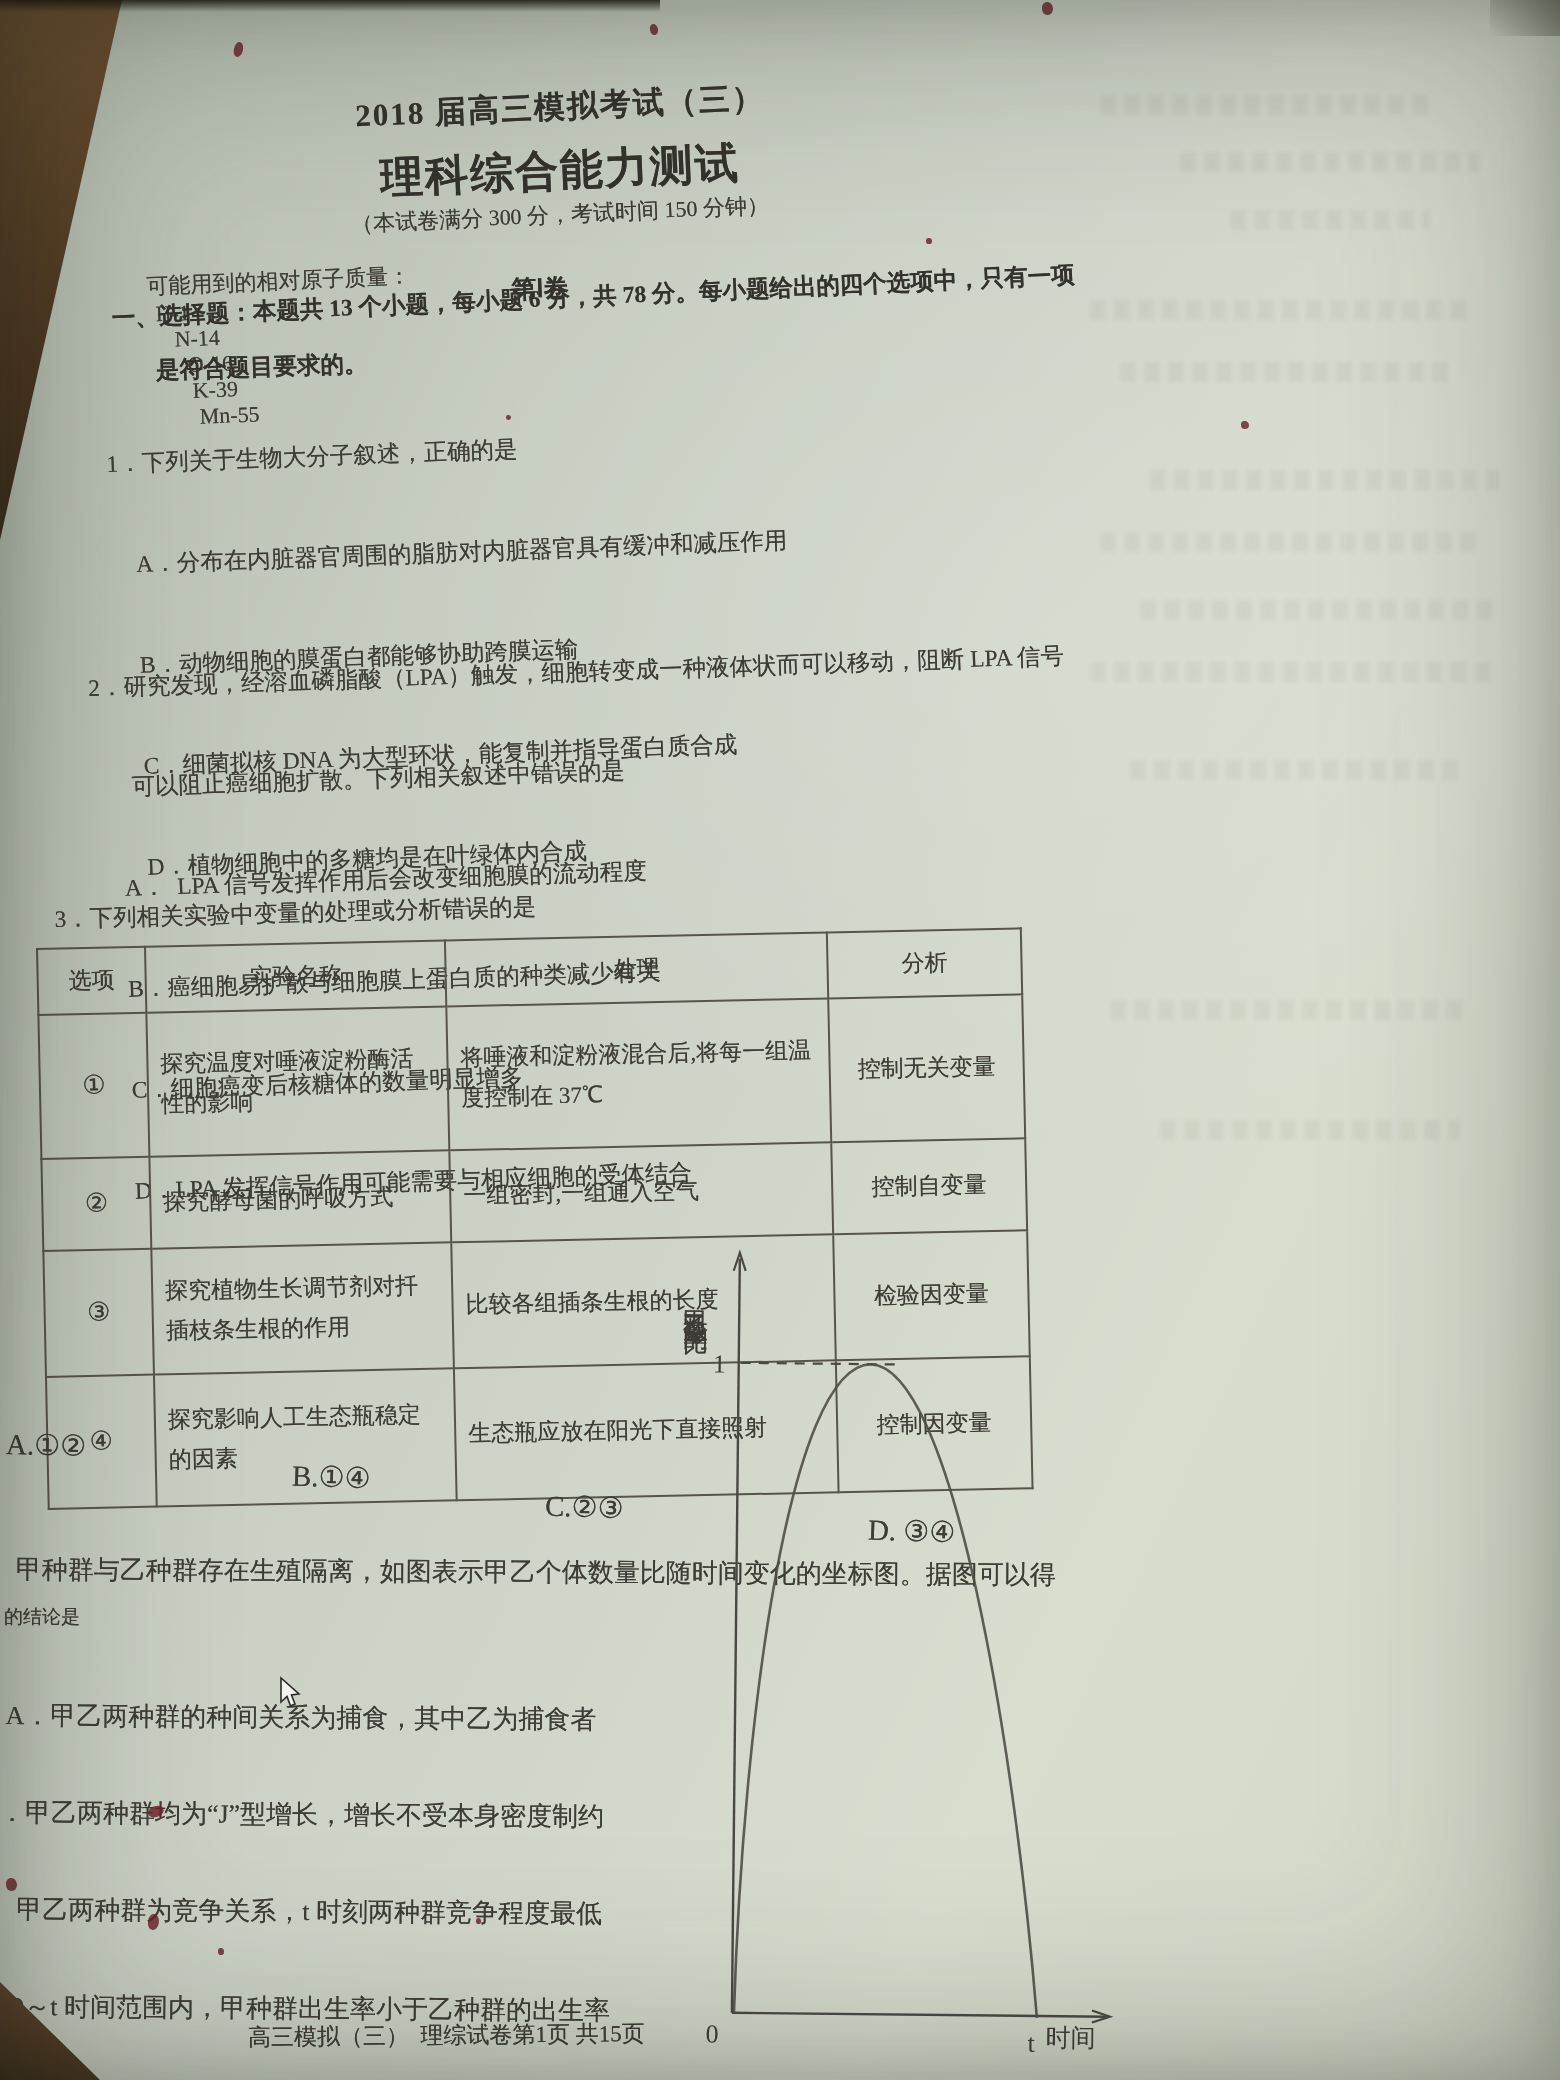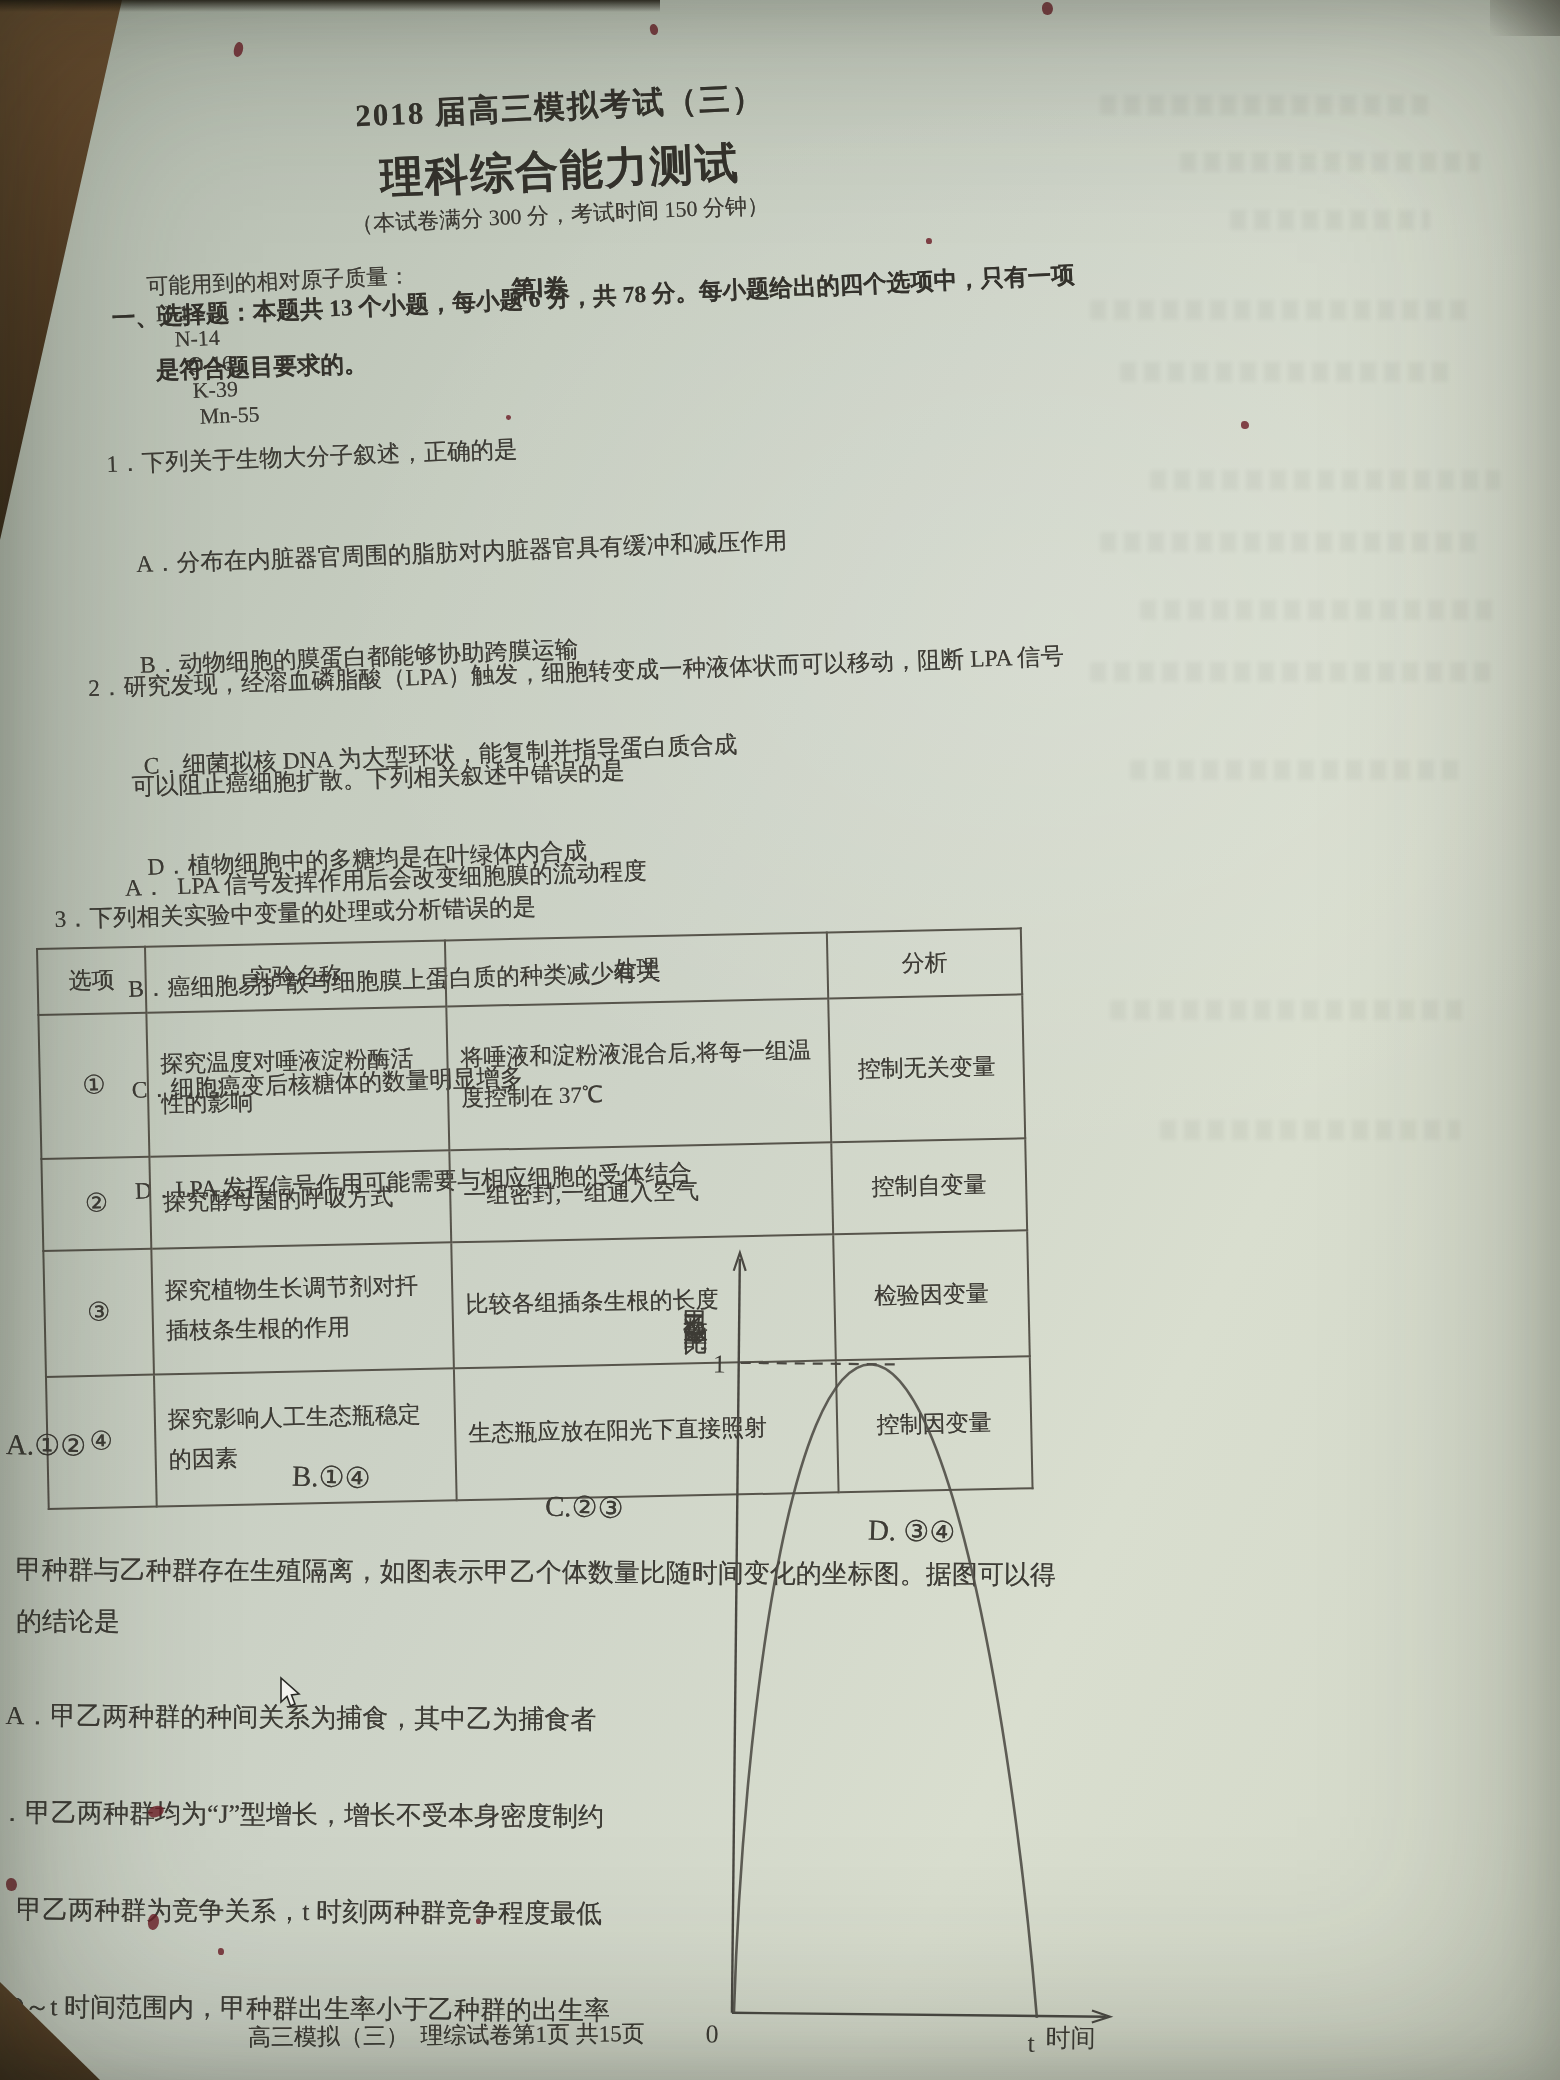--- a/index.html
+++ b/index.html
@@ -141,21 +141,21 @@
       </tr>
     </tbody>
       </table>
 
     <div class="abs ansopt" style="left:6px;top:1428px;transform:rotate(1.5deg);">A.①②</div>
     <div class="abs ansopt" style="left:292px;top:1460px;transform:rotate(2deg);">B.①④</div>
     <div class="abs ansopt" style="left:545px;top:1490px;transform:rotate(2deg);">C.②③</div>
     <div class="abs ansopt" style="left:868px;top:1514px;transform:rotate(2deg);">D. ③④</div>
 
     <div class="abs ink" style="left:16px;top:1552px;width:1120px;font-size:26px;transform:rotate(0.3deg);transform-origin:left top;">甲种群与乙种群存在生殖隔离，如图表示甲乙个体数量比随时间变化的坐标图。据图可以得</div>
-    <div class="abs ink" style="left:16px;top:1604px;font-size:26px;">的结论是</div>
+    <div class="abs ink" style="left:4px;top:1604px;font-size:19px;">的结论是</div>
 
     <div class="abs ink q4opts" style="left:0px;top:1662px;width:680px;transform:rotate(0.4deg);transform-origin:left top;">
       <div class="opt-line" style="margin-top:0;padding-left:6px;">A．甲乙两种群的种间关系为捕食，其中乙为捕食者</div>
       <div class="opt-line" style="padding-left:0px;">．甲乙两种群均为“J”型增长，增长不受本身密度制约</div>
       <div class="opt-line" style="padding-left:18px;">甲乙两种群为竞争关系，t 时刻两种群竞争程度最低</div>
       <div class="opt-line" style="padding-left:8px;">O～t 时间范围内，甲种群出生率小于乙种群的出生率</div>
     </div>
 
     <div class="abs" style="left:662px;top:1242px;width:480px;height:830px;transform:rotate(0.6deg);transform-origin:left top;">
       <div class="chart-ylabel abs" style="left:18px;top:48px;">甲乙数量的比</div>

